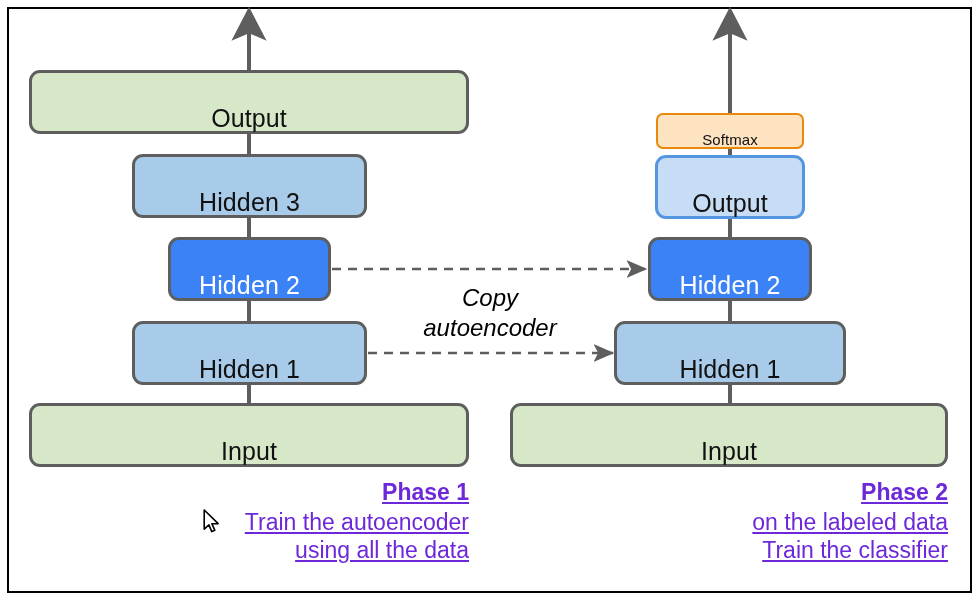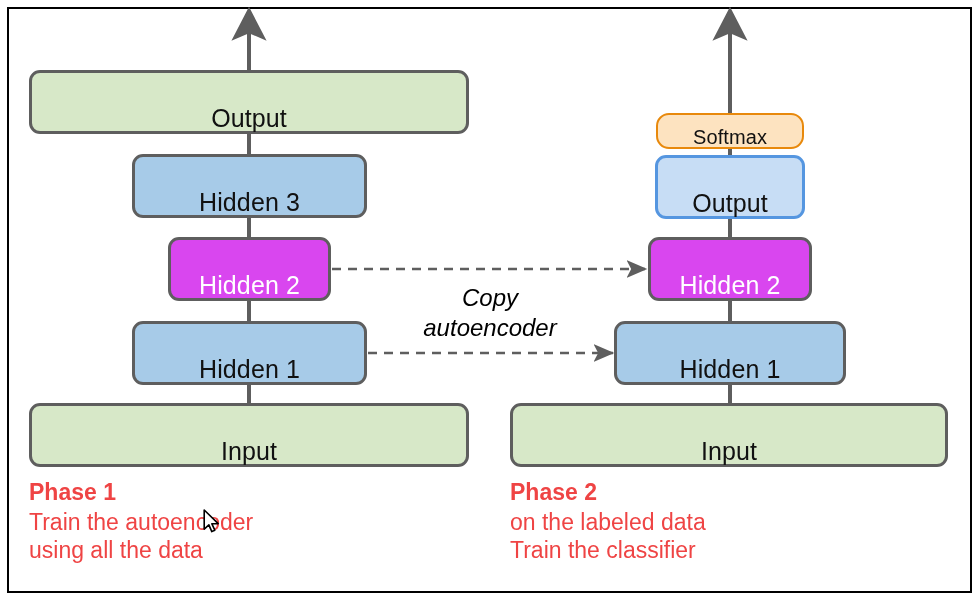--- a/index.html
+++ b/index.html
@@ -53,43 +53,44 @@
     background: #d7e8c8;
     border: 3px solid #5e5e5e;
     color: #111111;
   }
   .node-blue {
     background: #a7cbe8;
     border: 3px solid #5e5e5e;
     color: #111111;
   }
   .node-red {
-    background: #d946ef;
+    background: #3b82f6;
     border: 3px solid #5e5e5e;
     color: #ffffff;
   }
   .node-softmax {
     background: #fde3c0;
     border: 2px solid #e8890c;
     color: #111111;
-    border-radius: 13px;
-    font-size: 20px;
+    border-radius: 7px;
+    font-size: 15px;
   }
   .node-output-blue {
     background: #c7ddf5;
     border: 3px solid #5596e0;
     color: #111111;
     border-radius: 11px;
   }
   
   .caption {
     position: absolute;
-    text-align: left;
-    color: #ef4444;
+    text-align: right;
+    color: #6d28d9;
     user-select: none;
+    text-decoration: underline;
   }
   .caption .ttl {
     display: block;
     font-size: 23px;
     font-weight: bold;
     line-height: 28px;
     margin-bottom: 2px;
   }
   .caption .ln {
     display: block;

